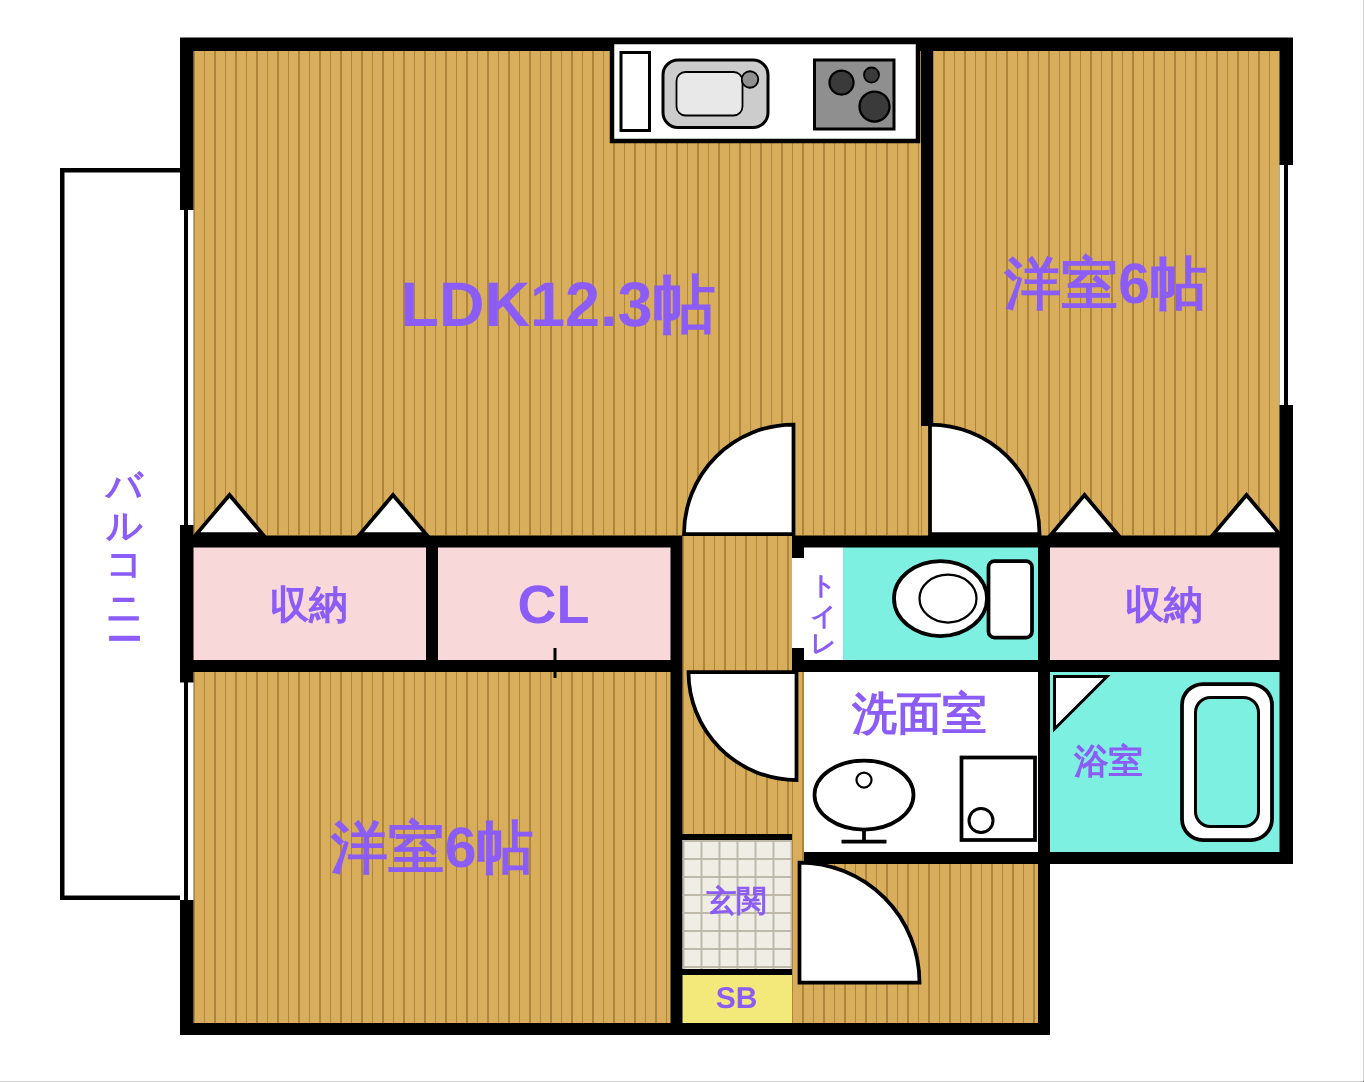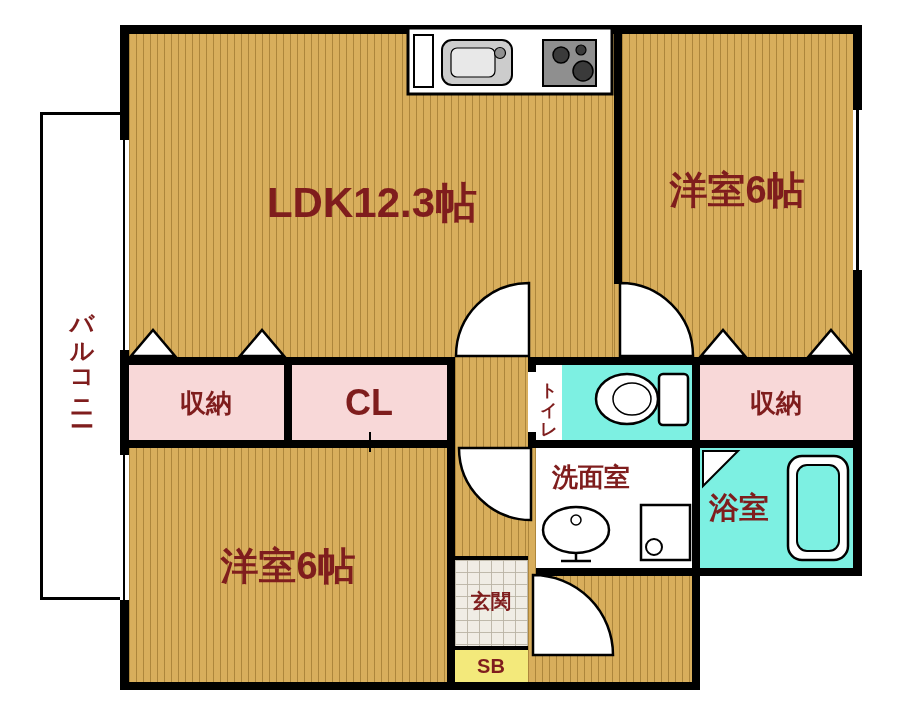--- a/index.html
+++ b/index.html
@@ -17,21 +17,21 @@
   .yellow{background:#f3e97b}
   .tile{background-color:#f0ede5;
         background-image:linear-gradient(rgba(185,180,165,.9) 1.5px,transparent 1.5px),
                          linear-gradient(90deg,rgba(185,180,165,.9) 1.5px,transparent 1.5px);
         background-size:12px 12px}
   .balcony{left:40px;top:112px;width:84px;height:488px;border:3px solid #000;background:#ffffff;z-index:1}
   .notch{left:700px;top:576px;width:162px;height:114px;background:#ffffff;z-index:6}
   .window{position:absolute;z-index:10;
           background-image:linear-gradient(90deg,#ffffff 0,#ffffff 3px,#000000 3px,#000000 5.5px,#ffffff 5.5px,#ffffff 9px)}
   svg.overlay{position:absolute;left:0;top:0;z-index:20;pointer-events:none}
-  .label{position:absolute;transform:translate(-50%,-50%);font-weight:700;color:#7f1d1d;
+  .label{position:absolute;transform:translate(-50%,-50%);font-weight:700;color:#8b5cf6;
          white-space:nowrap;z-index:30;line-height:1}
   .vtext{writing-mode:vertical-rl;text-orientation:upright;letter-spacing:2px}
 </style>
 </head>
 <body>
 
 <div class="canvas">
 
   <div class="abs balcony"></div>
 
@@ -117,19 +117,19 @@
     <line x1="370" y1="432" x2="370" y2="452" stroke="#000000" stroke-width="2"></line>
   </svg>
 
   <div class="label vtext" style="left:82px;top:356px;font-size:24px">バルコニー</div>
   <div class="label" style="left:372px;top:203px;font-size:42px">LDK12.3帖</div>
   <div class="label" style="left:737px;top:190px;font-size:38px">洋室6帖</div>
   <div class="label" style="left:206px;top:403px;font-size:26px">収納</div>
   <div class="label" style="left:369px;top:403px;font-size:36px">CL</div>
   <div class="label vtext" style="left:549px;top:401px;font-size:17px;letter-spacing:1px">トイレ</div>
   <div class="label" style="left:776px;top:403px;font-size:26px">収納</div>
-  <div class="label" style="left:591px;top:477px;font-size:26px">洗面室</div>
-  <div class="label" style="left:739px;top:508px;font-size:30px">浴室</div>
+  <div class="label" style="left:613px;top:477px;font-size:30px">洗面室</div>
+  <div class="label" style="left:739px;top:508px;font-size:23px">浴室</div>
   <div class="label" style="left:288px;top:566px;font-size:38px">洋室6帖</div>
   <div class="label" style="left:491px;top:601px;font-size:20px">玄関</div>
   <div class="label" style="left:491px;top:666px;font-size:20px">SB</div>
 
 </div>
 
 </body></html>

